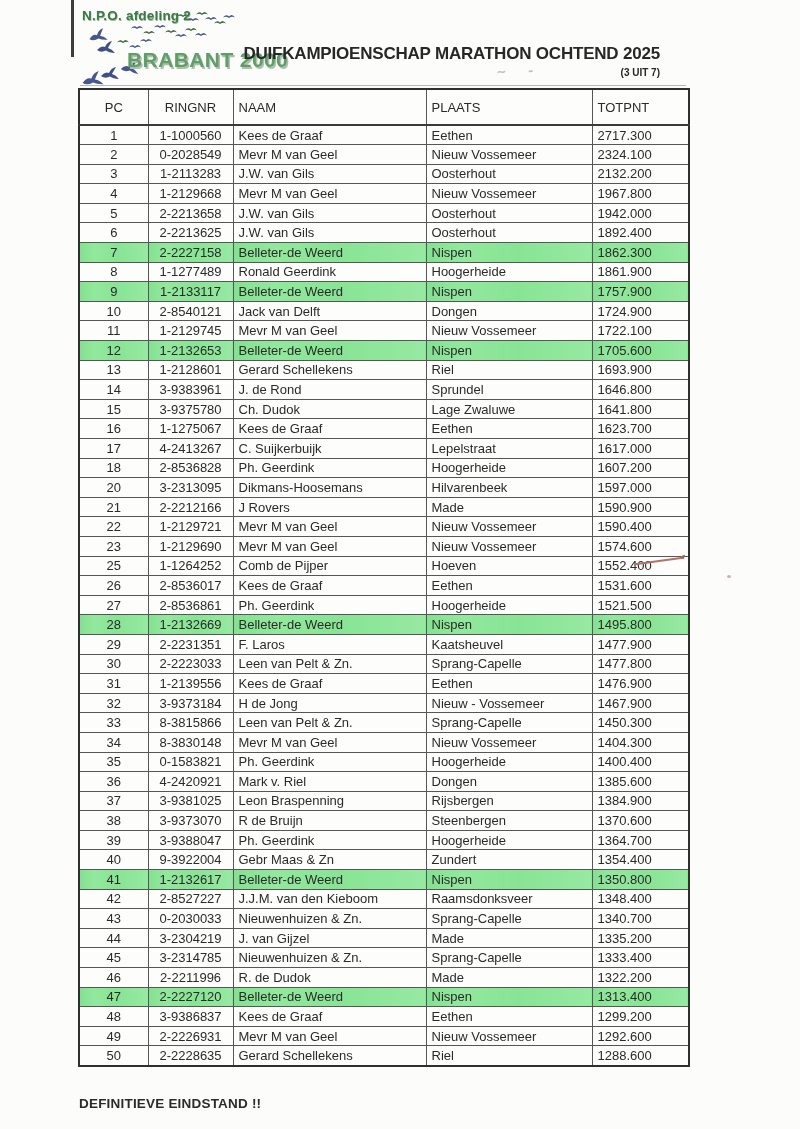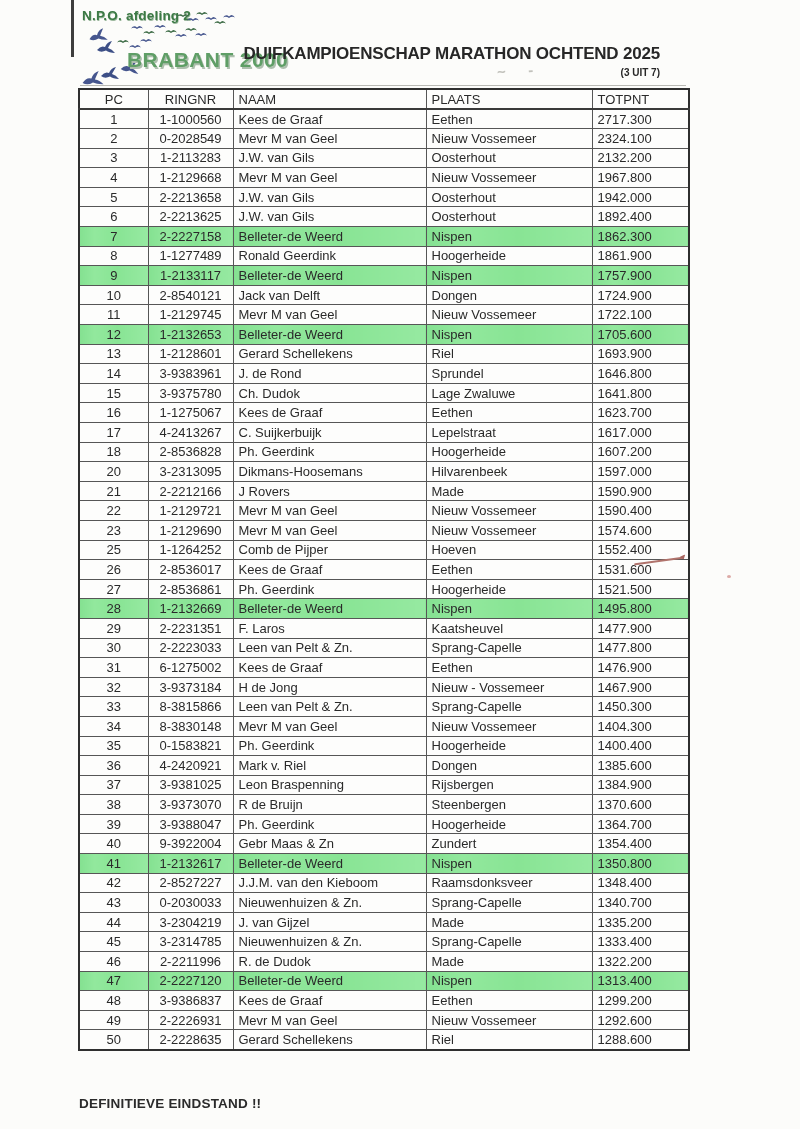--- a/index.html
+++ b/index.html
@@ -32,21 +32,21 @@
   table.results {
     position:absolute; left:78px; top:88px;
     width:610px; border-collapse:collapse; table-layout:fixed;
     border:2px solid #2f2f2f; background:#fdfdfc;
   }
   .results th, .results td {
     border:1px solid #565656; font-size:13px; color:#2a2a2a;
     padding:0 0 0 5px; text-align:left; overflow:hidden; white-space:nowrap;
     line-height:1;
   }
-  .results thead tr { height:20px; }
+  .results thead tr { height:36px; }
   .results tbody tr { height:19.6px; }
   .results thead th { border-bottom:2px solid #3a3a3a; font-weight:400; }
   .results th:nth-child(1), .results td:nth-child(1),
   .results th:nth-child(2), .results td:nth-child(2) { text-align:center; padding:0; }
   .results tbody tr.hl td {
     background:linear-gradient(90deg,#84e191 0%, #92e89d 22%, #88e494 55%, #96e9a1 100%);
   }
   
   .marker-slash {
     position:absolute; left:634px; top:560px; width:50px; height:2px;
@@ -325,21 +325,21 @@
         </tr>
         <tr>
           <td>30</td>
           <td>2-2223033</td>
           <td>Leen van Pelt &amp; Zn.</td>
           <td>Sprang-Capelle</td>
           <td>1477.800</td>
         </tr>
         <tr>
           <td>31</td>
-          <td>6-1275002</td>
+          <td>1-2139556</td>
           <td>Kees de Graaf</td>
           <td>Eethen</td>
           <td>1476.900</td>
         </tr>
         <tr>
           <td>32</td>
           <td>3-9373184</td>
           <td>H de Jong</td>
           <td>Nieuw - Vossemeer</td>
           <td>1467.900</td>

